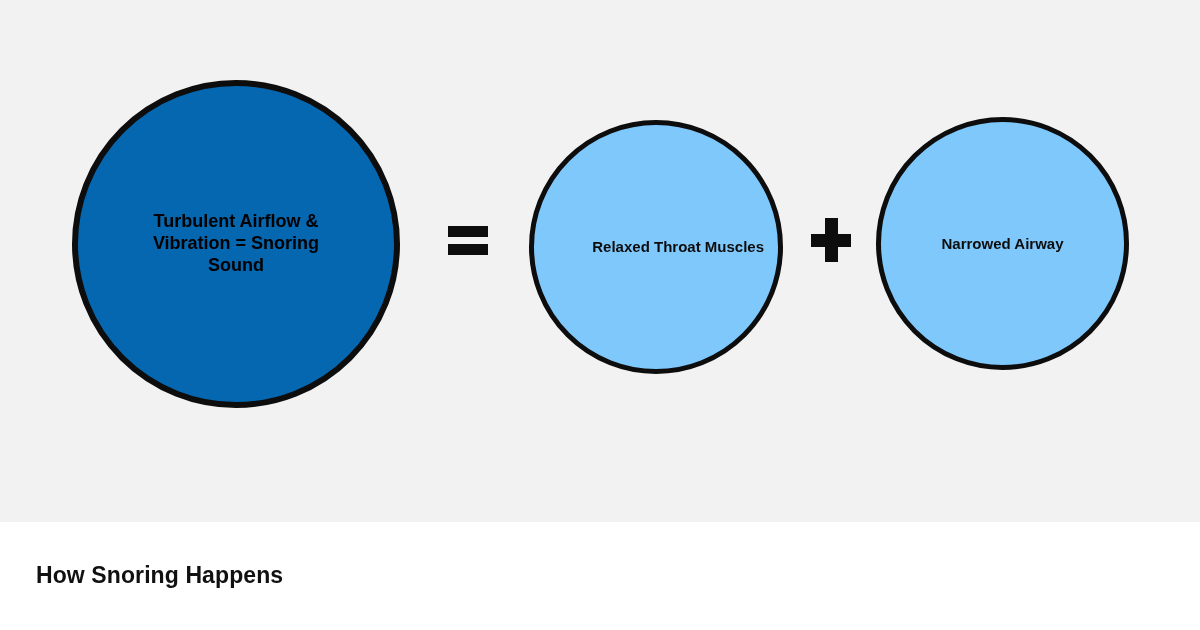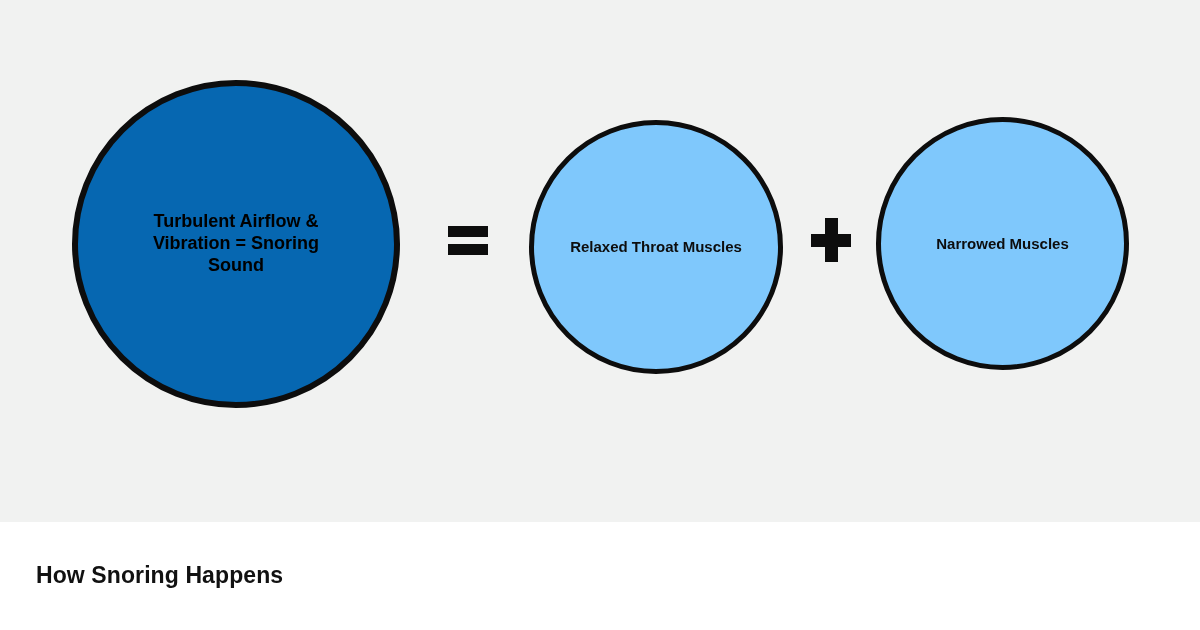--- a/index.html
+++ b/index.html
@@ -47,21 +47,21 @@
     background: #7fc8fc;
     border: 5px solid #0d0d0d;
   }
   .circle-factor .label {
     color: #0d0d0d;
     font-size: 15px;
     font-weight: bold;
     line-height: 1.2;
     padding: 0 14px;
   }
-  .circle-f1 { left: 529px; top: 120px; width: 254px; height: 254px; }
+  .circle-f1 { left: 529px; top: 120px; width: 254px; height: 254px; justify-content: flex-end; }
   .circle-f2 { left: 876px; top: 117px; width: 253px; height: 253px; }
 
   .op-equals {
     position: absolute;
     left: 448px; top: 226px;
     width: 40px; height: 30px;
   }
   .op-equals .bar {
     display: block;
     width: 40px; height: 11px;
@@ -122,21 +122,21 @@
     <div class="circle circle-factor circle-f1">
       <span class="label">Relaxed Throat Muscles</span>
     </div>
 
     <div class="op-plus" aria-label="+">
       <span class="pv"></span>
       <span class="ph"></span>
     </div>
 
     <div class="circle circle-factor circle-f2">
-      <span class="label">Narrowed Muscles</span>
+      <span class="label">Narrowed Airway</span>
     </div>
 
   </div>
 
   <div class="title-bar">
     <h1 class="page-title">How Snoring Happens</h1>
   </div>
 
 </div>
 

